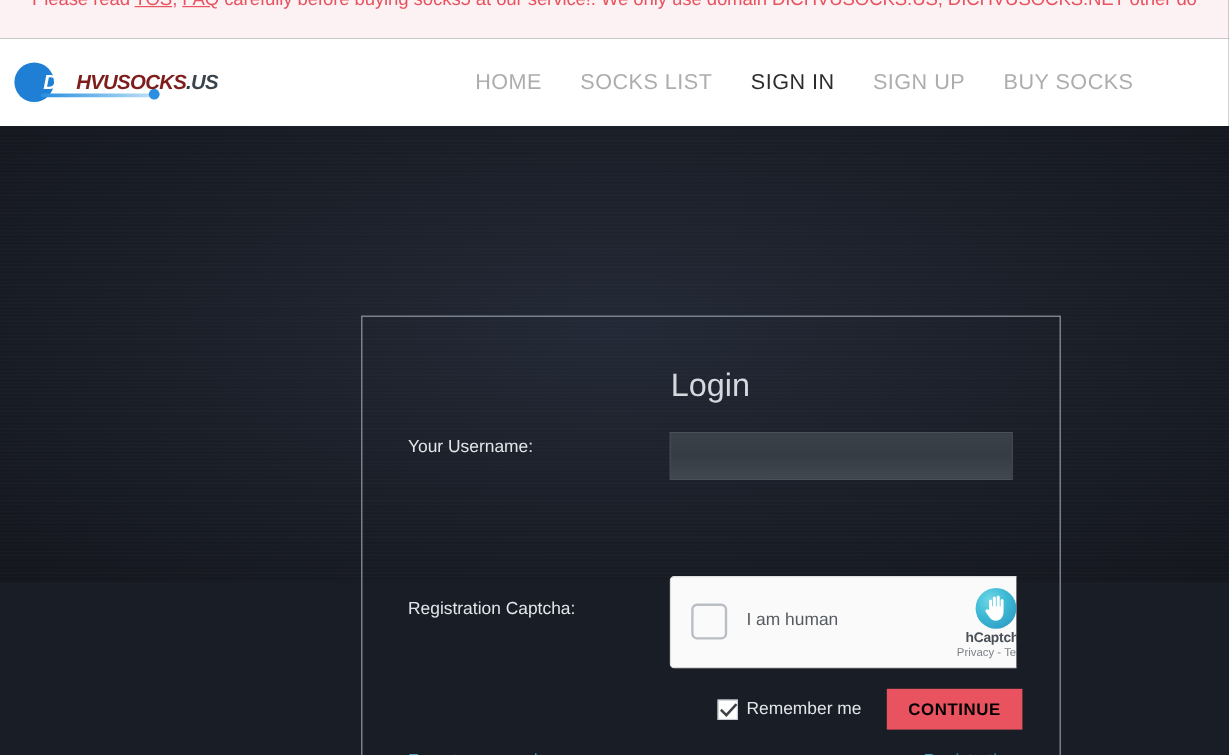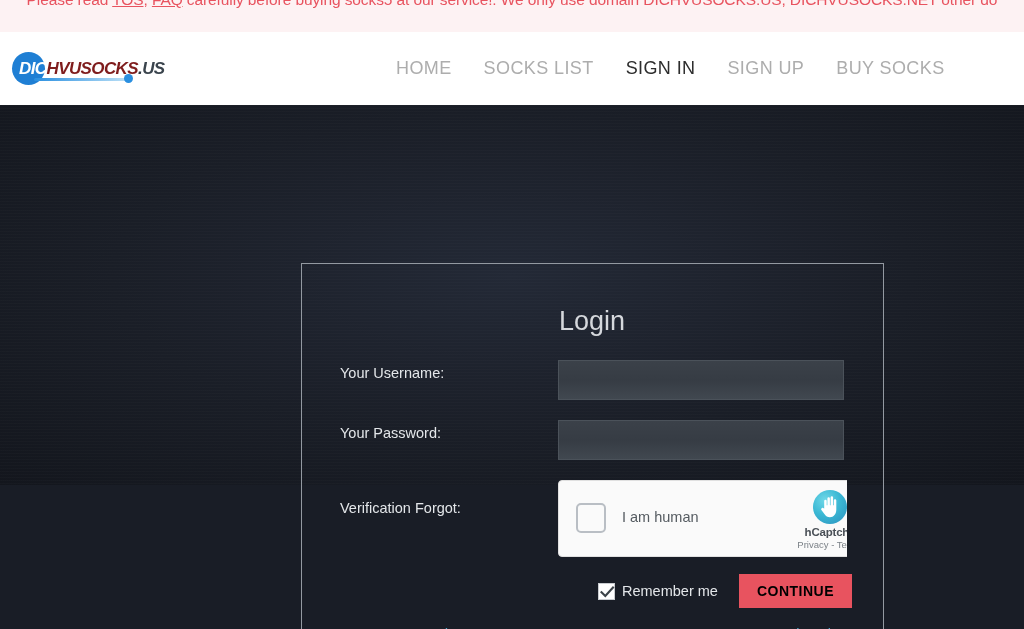--- a/index.html
+++ b/index.html
@@ -75,21 +75,21 @@
   .logo-text {
     position: relative;
     z-index: 2;
     font-size: 17px;
     font-weight: bold;
     font-style: italic;
     letter-spacing: -0.6px;
     padding-left: 7px;
     line-height: 36px;
   }
-  .logo-dic { color: #ffffff; }
+  .logo-dic { color: #ffffff; margin-left: 17px; }
   .logo-main { color: #7f1d1d; }
   .logo-dot { color: #2f3a44; }
   .logo-us { color: #3a444d; }
   .logo-tail {
     position: absolute;
     left: 22px;
     top: 27px;
     width: 96px;
     height: 3px;
     background: linear-gradient(to right, #2a8fe0, #bfe2f7);
@@ -357,27 +357,23 @@
 
   <div class="panel">
 
     <div class="panel-title">Login</div>
 
     <div class="field-row row-username">
       <div class="field-label">Your Username:</div>
       <input class="text-input" type="text" placeholder="" style="">
     </div>
 
-    <div class="field-row row-password">
-      <div class="field-label">Your Password:</div>
-      <input class="text-input" type="password" placeholder="" style="">
-    </div>
 
     <div class="field-row row-captcha">
-      <div class="field-label field-label-captcha">Verification Forgot:</div>
+      <div class="field-label field-label-captcha">Registration Captcha:</div>
 
       <div class="hc-clip">
         <div class="hcaptcha" style="left:0">
           <div class="hc-checkbox"></div>
           <div class="hc-label">I am human</div>
           <div class="hc-brand">
             <div class="hc-logo">
               <svg width="20" height="22" viewBox="0 0 20 22">
                 <path fill="#ffffff" d="M4.2 12.6V4.9a1.25 1.25 0 0 1 2.5 0v4.3h.7V2.4a1.25 1.25 0 0 1 2.5 0v6.8h.7V1.6a1.25 1.25 0 0 1 2.5 0v7.6h.7V4.4a1.25 1.25 0 0 1 2.5 0v9.3c0 4.3-2.7 7.5-6.4 7.5-2.4 0-4.1-1-5.3-2.9L1.4 14c-.5-.8-.2-1.7.6-2.1.7-.4 1.5-.2 1.9.5l.3.2z"></path>
               </svg>

